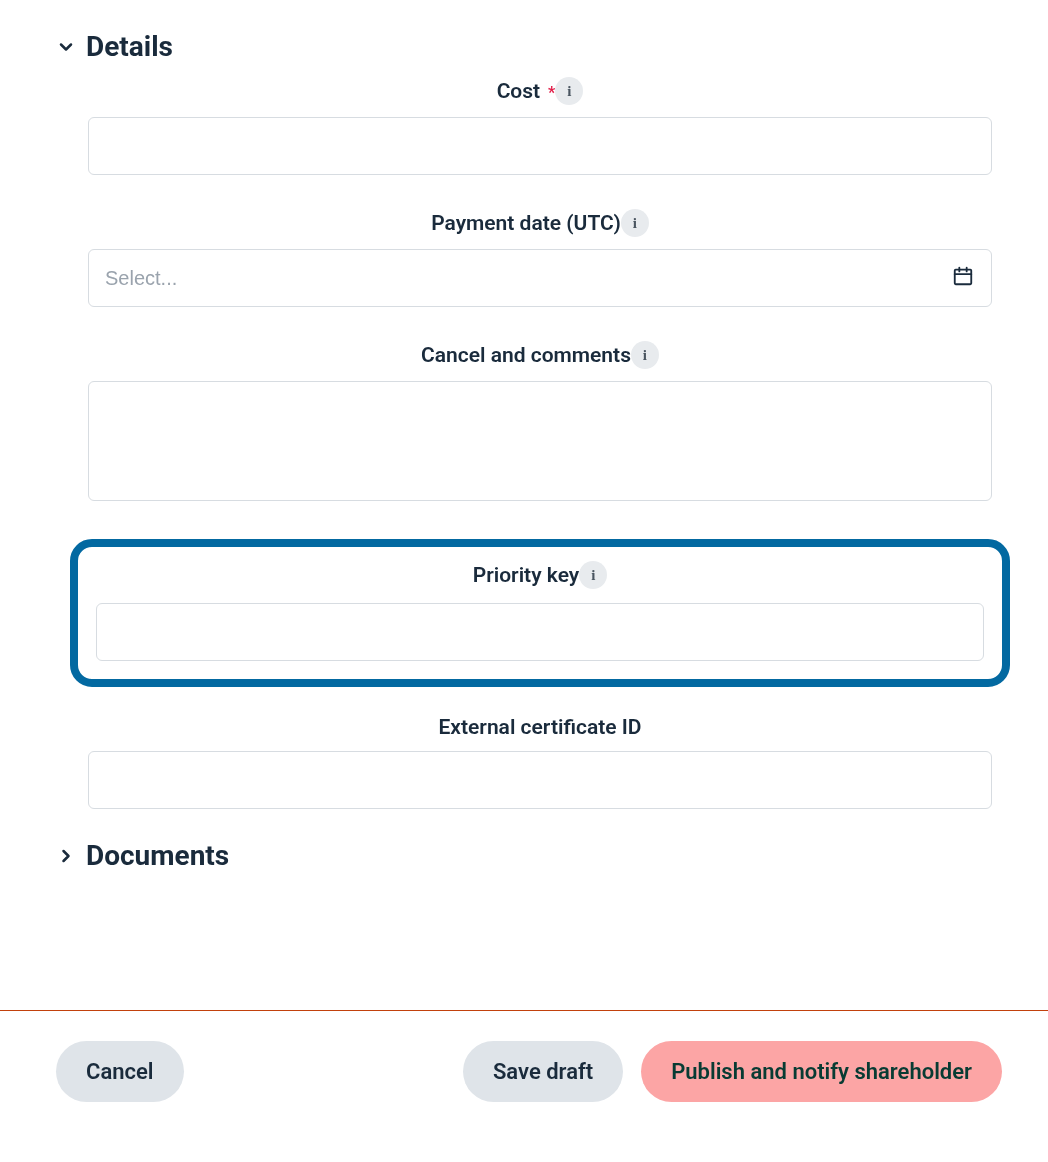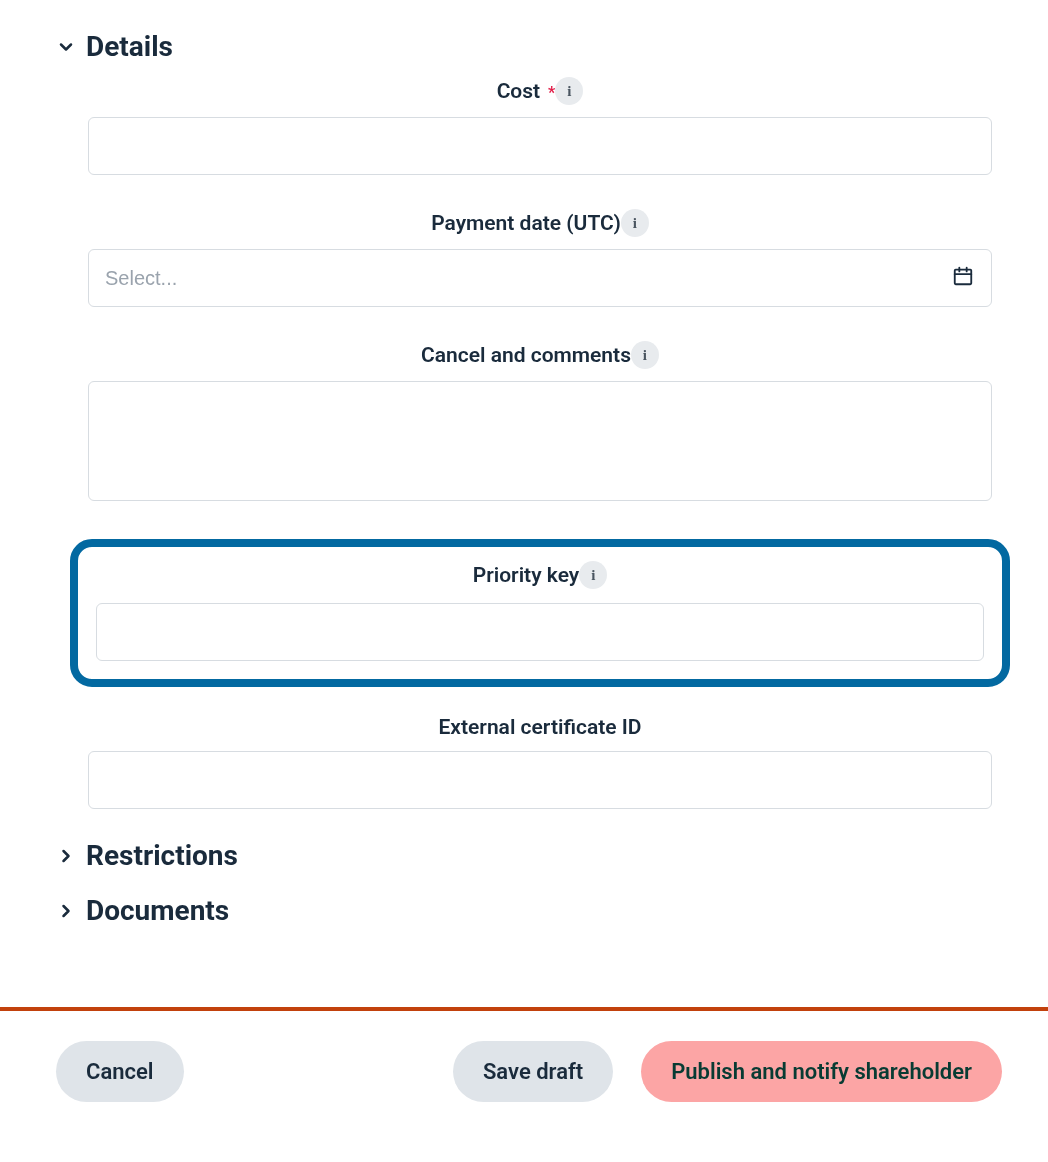--- a/index.html
+++ b/index.html
@@ -118,27 +118,27 @@
     }
     .highlight-box .field { margin-bottom: 0; }
     .highlight-box .field-label-row { margin-bottom: 14px; padding-left: 4px; padding-right: 4px;}
     .highlight-box .input { margin-left: 4px; margin-right: 4px; width: calc(100% - 8px); }
 
     .footer {
       position: absolute;
       bottom: 60px;
       left: 0;
       right: 0;
-      border-top: 4px solid #c2410c;
+      border-top: 1px solid #c2410c;
       padding: 30px 46px 0 56px;
       display: flex;
       align-items: center;
       justify-content: space-between;
     }
-    .footer-right { display: flex; gap: 28px; }
+    .footer-right { display: flex; gap: 18px; }
     .btn {
       border: none;
       border-radius: 999px;
       padding: 18px 30px;
       font-size: 22px;
       font-weight: 600;
       cursor: pointer;
       font-family: inherit;
     }
     .btn-secondary {
@@ -215,28 +215,20 @@
 
     <div class="field" style="margin-bottom:30px;">
       <div class="field-label-row">
         <span class="field-label">External certificate ID</span>
       </div>
       <input class="input" type="text" value="" style="">
     </div>
 
   </div>
 
-  <div class="section-header collapsed" style="margin-bottom:22px;">
-    <span class="chevron">
-      <svg width="20" height="20" viewBox="0 0 24 24" fill="none" stroke="currentColor" stroke-width="3" stroke-linecap="round" stroke-linejoin="round">
-          <polyline points="9 6 15 12 9 18"></polyline>
-        </svg>
-    </span>
-    <span class="section-title">Restrictions</span>
-  </div>
 
   <div class="section-header collapsed">
     <span class="chevron">
       <svg width="20" height="20" viewBox="0 0 24 24" fill="none" stroke="currentColor" stroke-width="3" stroke-linecap="round" stroke-linejoin="round">
           <polyline points="9 6 15 12 9 18"></polyline>
         </svg>
     </span>
     <span class="section-title">Documents</span>
   </div>
 

